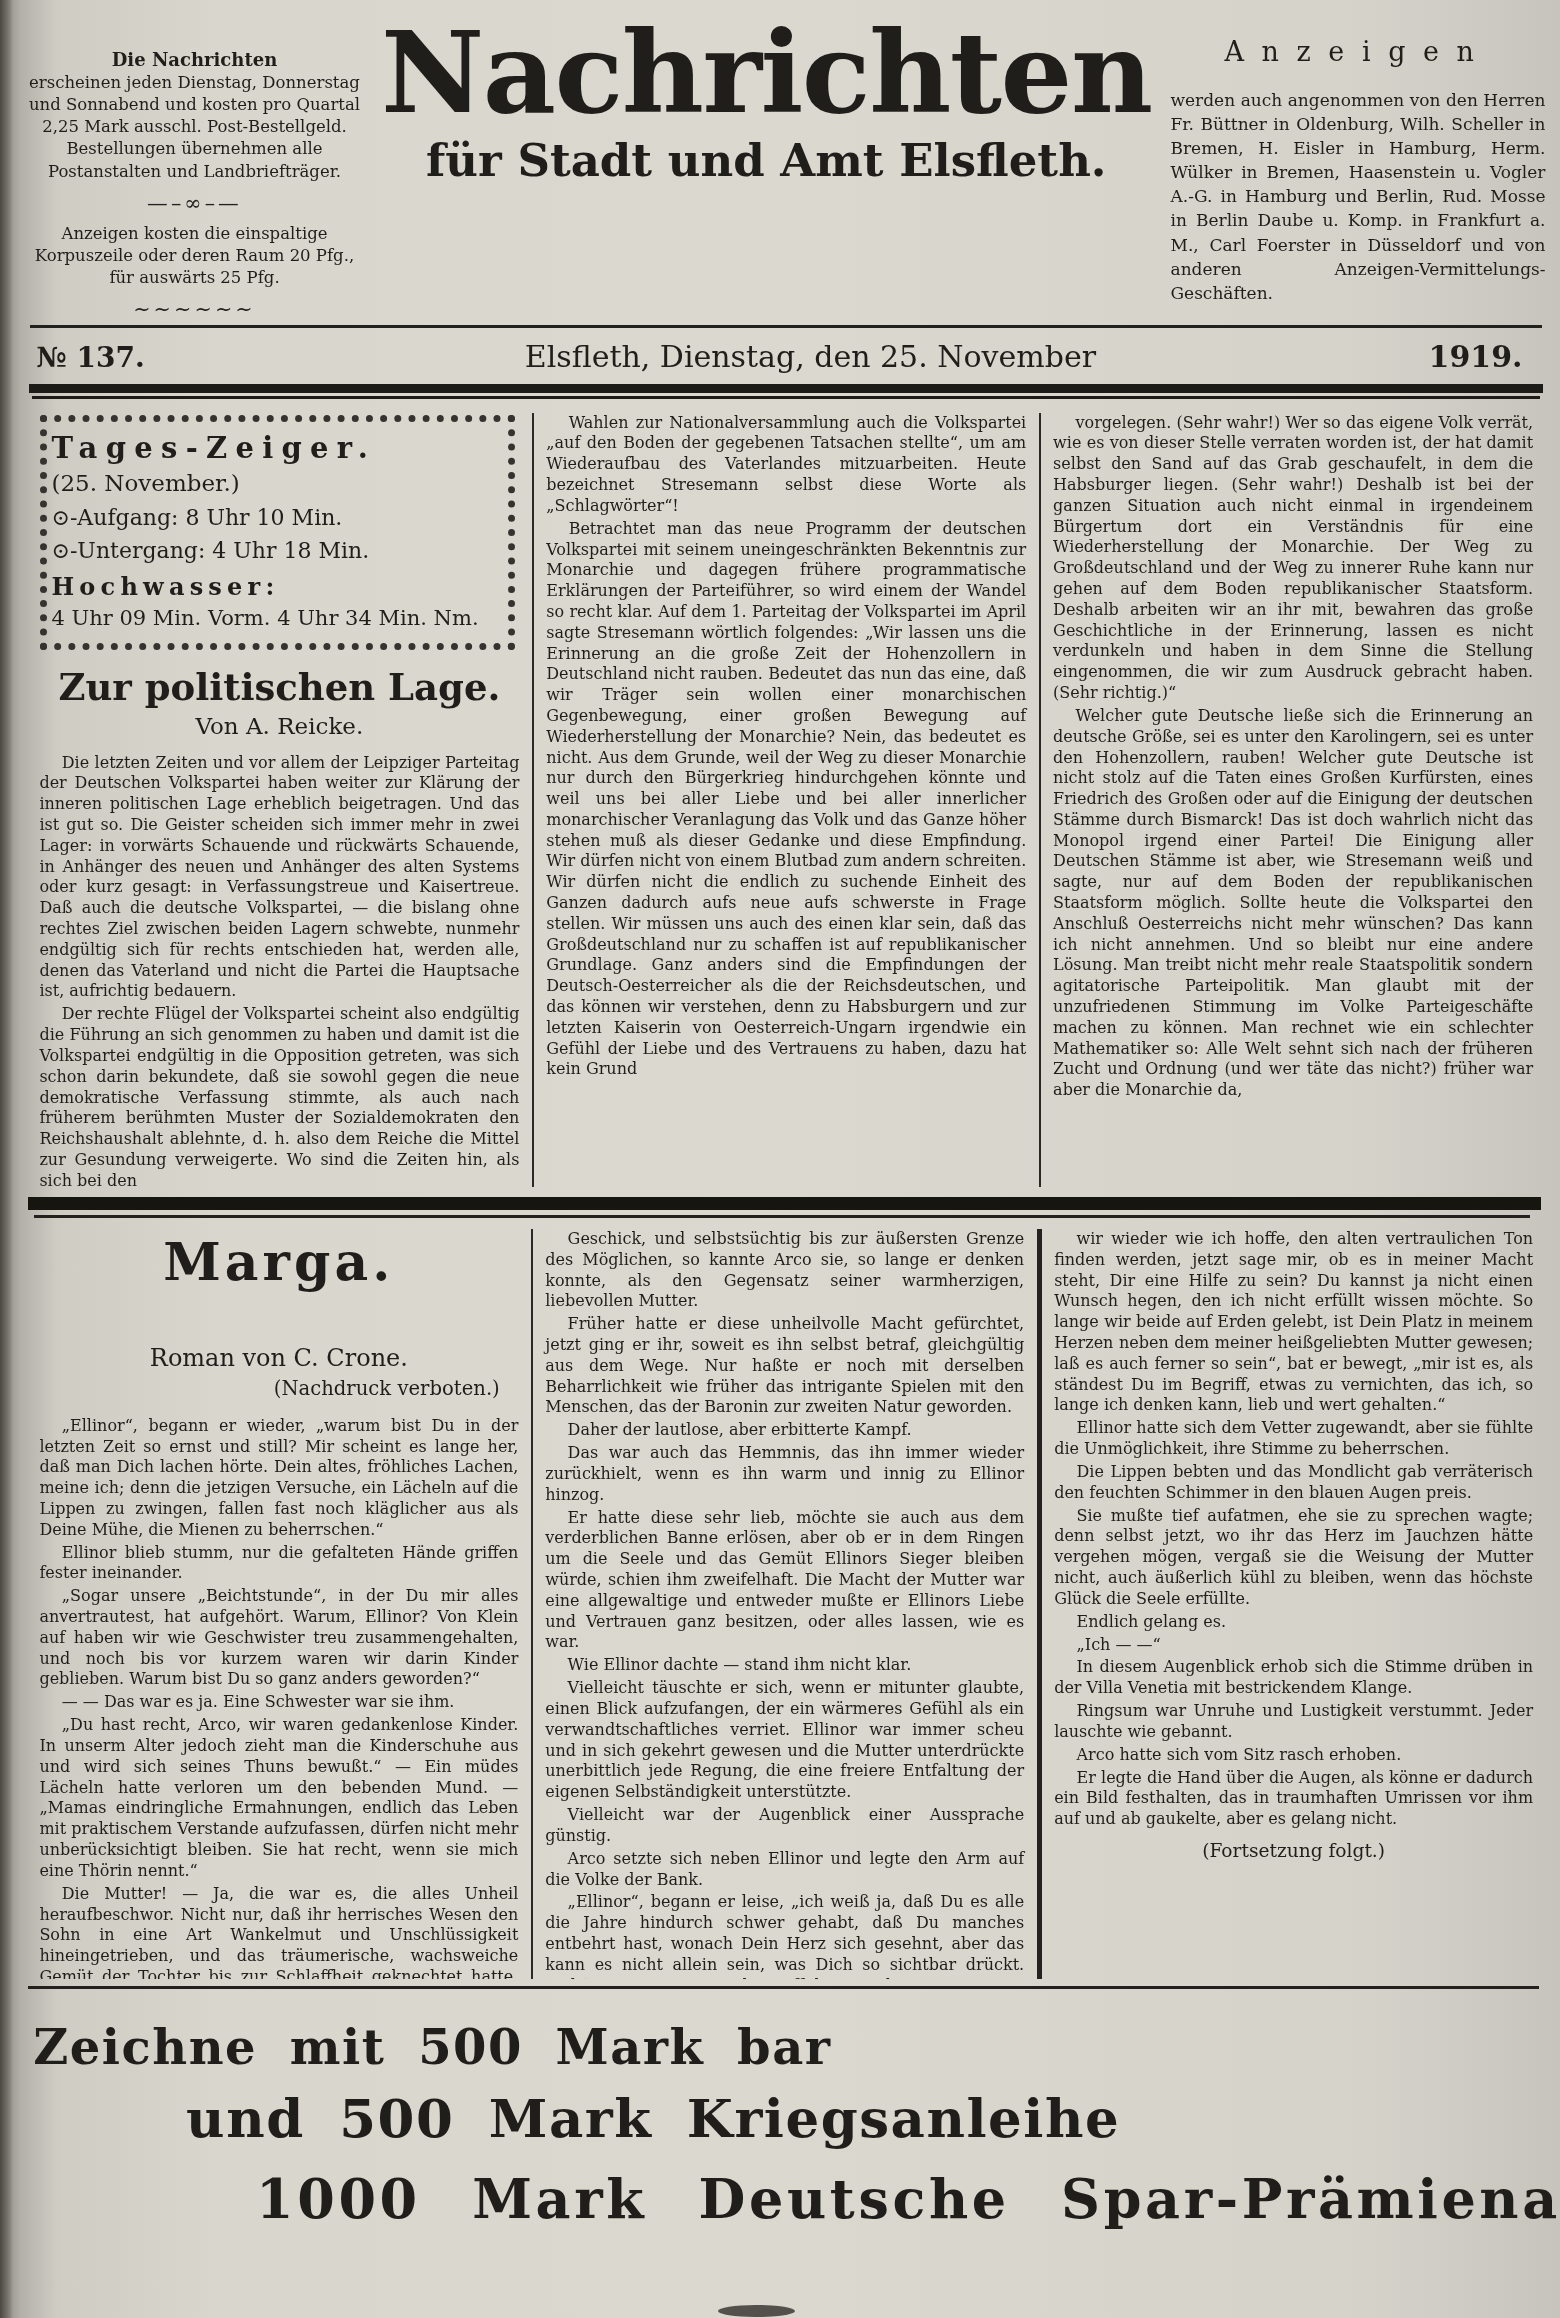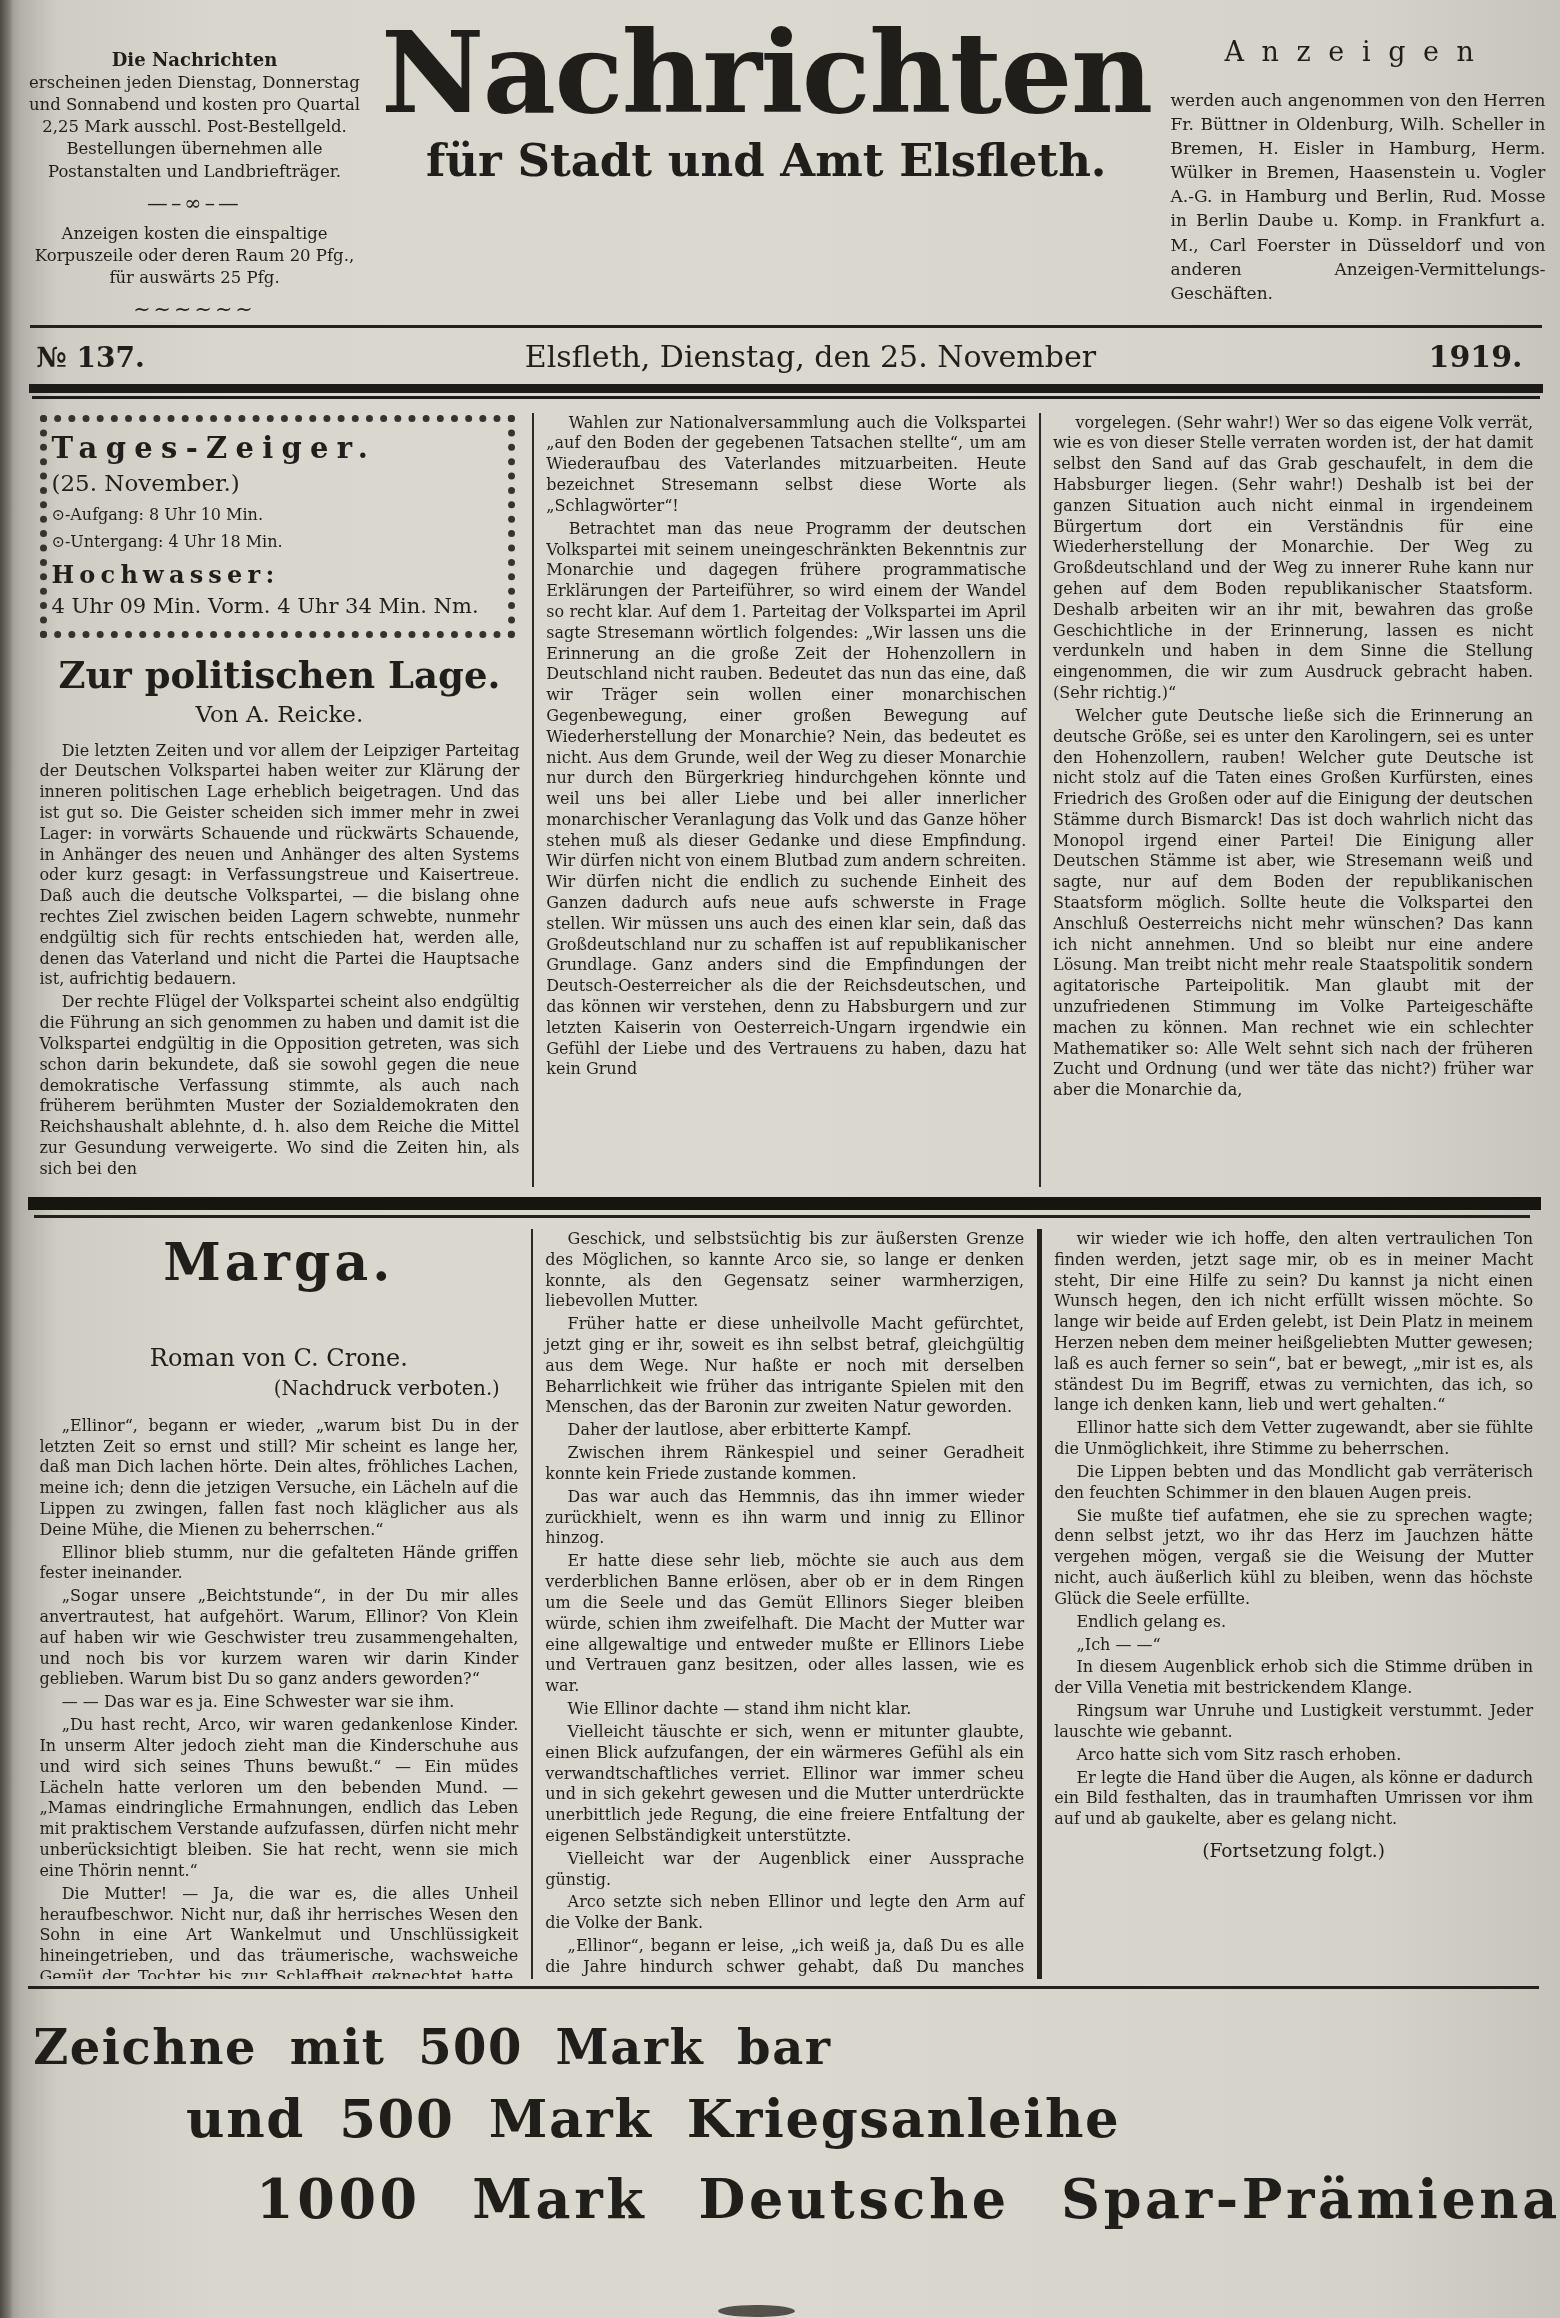--- a/index.html
+++ b/index.html
@@ -46,21 +46,21 @@
   .cols.top-section{height:774px;}
   .vrule{width:2.1px;background:#2b2927;}
   .vrule.heavy{width:5.2px;background:#24221f;}
 
   .np-p{font-size:16px;line-height:1.30;text-align:justify;text-indent:1.4em;margin:0 0 2.1px 0;}
 
   
   .tages-box{border:7.7px dotted #35332f;margin:2.1px 4.1px 15.5px 1px;padding:9.3px 4.1px 12.4px;text-align:left;}
   .tz-title{font-size:29px;font-weight:bold;letter-spacing:8.3px;}
   .tz-date{font-size:23px;margin-top:5.2px;}
-  .tz-line{font-size:16px;margin-top:8.3px;}
+  .tz-line{font-size:22px;margin-top:8.3px;}
   .tz-label{font-size:24px;font-weight:bold;letter-spacing:5.2px;margin-top:9.3px;}
   .tz-times{font-size:21px;margin-top:5.2px;white-space:nowrap;}
 
   .art-title{font-size:37px;font-weight:bold;text-align:center;margin:10.3px 0 4.1px;}
   .art-byline{font-size:23px;text-align:center;margin-bottom:13.4px;}
 
   
   .band{height:13.4px;background:#17150f;margin:10.3px 4.1px 0 1px;}
   .band-sub{height:2.6px;background:#23211e;margin:4.6px 15.5px 0 7.2px;}
 
@@ -162,21 +162,20 @@
         <p class="np-p">— — Das war es ja. Eine Schwester war sie ihm.</p>
         <p class="np-p">„Du hast recht, Arco, wir waren gedankenlose Kinder. In unserm Alter jedoch zieht man die Kinderschuhe aus und wird sich seines Thuns bewußt.“ — Ein müdes Lächeln hatte verloren um den bebenden Mund. — „Mamas eindringliche Ermahnungen, endlich das Leben mit praktischem Verstande aufzufassen, dürfen nicht mehr unberücksichtigt bleiben. Sie hat recht, wenn sie mich eine Thörin nennt.“</p>
         <p class="np-p">Die Mutter! — Ja, die war es, die alles Unheil heraufbeschwor. Nicht nur, daß ihr herrisches Wesen den Sohn in eine Art Wankelmut und Unschlüssigkeit hineingetrieben, und das träumerische, wachsweiche Gemüt der Tochter bis zur Schlaffheit geknechtet hatte, sie arbeitete auch darauf hin, ihre sogenannte Lebensweisheit besonders in Ellinors Gemüt zu verpflanzen.</p>
 
       </div>
       <div class="vrule"></div>
       <div class="col">
         <p class="np-p">Geschick, und selbstsüchtig bis zur äußersten Grenze des Möglichen, so kannte Arco sie, so lange er denken konnte, als den Gegensatz seiner warmherzigen, liebevollen Mutter.</p>
         <p class="np-p">Früher hatte er diese unheilvolle Macht gefürchtet, jetzt ging er ihr, soweit es ihn selbst betraf, gleichgültig aus dem Wege. Nur haßte er noch mit derselben Beharrlichkeit wie früher das intrigante Spielen mit den Menschen, das der Baronin zur zweiten Natur geworden.</p>
         <p class="np-p">Daher der lautlose, aber erbitterte Kampf.</p>
-        <p class="np-p">Zwischen ihrem Ränkespiel und seiner Geradheit konnte kein Friede zustande kommen.</p>
         <p class="np-p">Das war auch das Hemmnis, das ihn immer wieder zurückhielt, wenn es ihn warm und innig zu Ellinor hinzog.</p>
         <p class="np-p">Er hatte diese sehr lieb, möchte sie auch aus dem verderblichen Banne erlösen, aber ob er in dem Ringen um die Seele und das Gemüt Ellinors Sieger bleiben würde, schien ihm zweifelhaft. Die Macht der Mutter war eine allgewaltige und entweder mußte er Ellinors Liebe und Vertrauen ganz besitzen, oder alles lassen, wie es war.</p>
         <p class="np-p">Wie Ellinor dachte — stand ihm nicht klar.</p>
         <p class="np-p">Vielleicht täuschte er sich, wenn er mitunter glaubte, einen Blick aufzufangen, der ein wärmeres Gefühl als ein verwandtschaftliches verriet. Ellinor war immer scheu und in sich gekehrt gewesen und die Mutter unterdrückte unerbittlich jede Regung, die eine freiere Entfaltung der eigenen Selbständigkeit unterstützte.</p>
         <p class="np-p">Vielleicht war der Augenblick einer Aussprache günstig.</p>
         <p class="np-p">Arco setzte sich neben Ellinor und legte den Arm auf die Volke der Bank.</p>
         <p class="np-p">„Ellinor“, begann er leise, „ich weiß ja, daß Du es alle die Jahre hindurch schwer gehabt, daß Du manches entbehrt hast, wonach Dein Herz sich gesehnt, aber das kann es nicht allein sein, was Dich so sichtbar drückt. Sieh“, sagte er innig und ergriff ihre Hand, „jetzt wo</p>
       </div>
       <div class="vrule heavy"></div>
       <div class="col">

